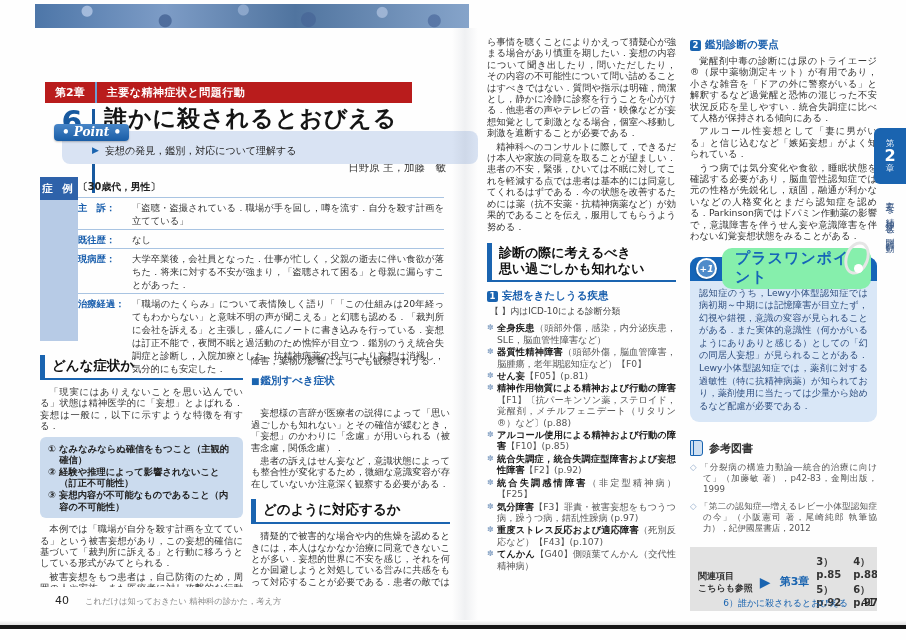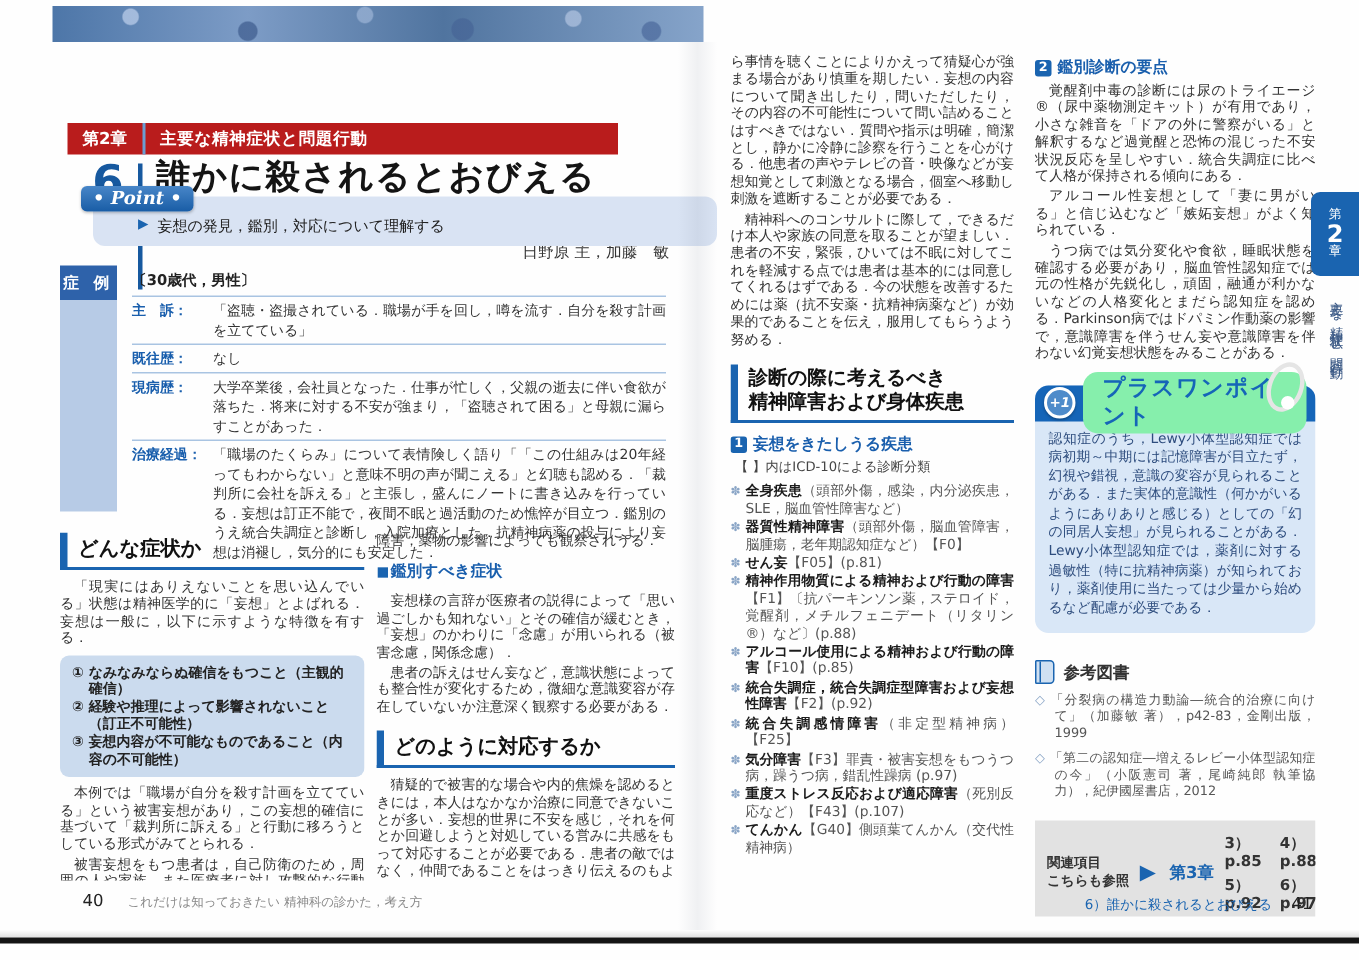--- a/index.html
+++ b/index.html
@@ -35,40 +35,40 @@
     color:#fff;font-family:"DejaVu Serif",serif;font-style:italic;font-weight:bold;font-size:12px;
     padding:1px 8px 2px;border-radius:4px;box-shadow:0 1px 2px rgba(0,0,0,.25);}
   .point-text{padding:13px 10px 0 30px;font-size:10px;color:#222;display:flex;align-items:flex-start;}
   .point-arrow{color:#1a64b0;font-size:9px;margin:1px 6px 0 0;}
   
   .case-box{position:absolute;left:40px;top:177px;width:408px;height:164px;display:flex;}
   .case-side{width:38px;display:flex;flex-direction:column;}
   .case-label{height:23px;background:#2e62aa;color:#fff;font-size:10.5px;font-weight:bold;
     display:flex;align-items:center;justify-content:center;letter-spacing:3px;}
   .case-side-fill{flex:1;background:#b7cbe6;}
-  .case-content{flex:1;padding:0 4px 0 10px;}
+  .case-content{flex:1;padding:0 4px 0 0;}
   .case-profile{font-weight:bold;font-size:9.8px;color:#222;padding:4px 0 3px;border-bottom:1px solid #a9c4e2;}
   .case-row{display:flex;padding:3px 0 2px;border-bottom:1px solid #a9c4e2;}
   .case-row:last-child{border-bottom:none;}
   .case-row-label{width:54px;flex-shrink:0;color:#1a5fad;font-weight:bold;font-size:9.3px;line-height:13px;}
   .case-row-text{flex:1;font-size:9.3px;line-height:13px;color:#333;text-align:justify;}
   
   .col{position:absolute;}
   .lcol1{left:40px;top:355px;width:203px;height:232px;overflow:hidden;}
   .lcol2{left:251px;top:355px;width:199px;height:232px;overflow:hidden;}
   .rcol1{left:487px;top:36px;width:189px;height:560px;overflow:hidden;}
   .rcol2{left:690px;top:36px;width:187px;height:575px;overflow:hidden;}
   .section-head{font-size:13.5px;font-weight:bold;color:#111;border-left:5px solid #1a64b0;
     border-bottom:2.5px solid #1a64b0;padding:2px 0 3px 7px;margin:0 0 6px;}
   .section-head.two{line-height:1.25;font-size:13px;margin-top:11px;}
   .body{font-size:9.3px;line-height:11.4px;color:#333;text-align:justify;margin:0 0 2px;}
   .indent{text-indent:1em;}
   .info-box{background:#cbdbee;border-radius:6px;padding:6px 8px;margin:5px 0;}
   .info-item{font-size:9.3px;line-height:11.6px;color:#222;font-weight:bold;padding-left:1.2em;text-indent:-1.2em;}
-  .sub-head{color:#1a5fad;font-weight:bold;font-size:10.5px;margin:8px 0 7px;}
+  .sub-head{color:#1a5fad;font-weight:bold;font-size:10.5px;margin:8px 0 19px;}
   .sub-head .sq{color:#1a64b0;font-size:9px;margin-right:1px;}
   .mt10{margin-top:10px;}
   
   .num-head{display:flex;align-items:center;margin:7px 0 3px;gap:4px;}
   .num-sq{width:11px;height:11px;background:#1a64b0;color:#fff;font-size:8.5px;font-weight:bold;
     display:flex;align-items:center;justify-content:center;border-radius:2px;flex-shrink:0;}
   .num-head-text{color:#1a5fad;font-weight:bold;font-size:10.5px;}
   .icd-note{font-size:8.8px;color:#444;margin:0 0 4px 3px;}
   .disease-list{list-style:none;margin:0;padding:0;}
   .disease-list li{font-size:9.2px;line-height:11.4px;padding-left:10px;position:relative;margin-bottom:1px;text-align:justify;}
@@ -208,21 +208,21 @@
     <p class="body indent">患者の訴えはせん妄など，意識状態によっても整合性が変化するため，微細な意識変容が存在していないか注意深く観察する必要がある．</p>
     <div class="section-head mt10">どのように対応するか</div>
     <p class="body indent">猜疑的で被害的な場合や内的焦燥を認めるときには，本人はなかなか治療に同意できないことが多い．妄想的世界に不安を感じ，それを何とか回避しようと対処している営みに共感をもって対応することが必要である．患者の敵ではなく，仲間であることをはっきり伝えるのもよい．本人をないがしろにし家族のみか</p>
   </div>
 
   <div class="col rcol1">
     <p class="body">ら事情を聴くことによりかえって猜疑心が強まる場合があり慎重を期したい．妄想の内容について聞き出したり，問いただしたり，その内容の不可能性について問い詰めることはすべきではない．質問や指示は明確，簡潔とし，静かに冷静に診察を行うことを心がける．他患者の声やテレビの音・映像などが妄想知覚として刺激となる場合，個室へ移動し刺激を遮断することが必要である．</p>
     <p class="body indent">精神科へのコンサルトに際して，できるだけ本人や家族の同意を取ることが望ましい．患者の不安，緊張，ひいては不眠に対してこれを軽減する点では患者は基本的には同意してくれるはずである．今の状態を改善するためには薬（抗不安薬・抗精神病薬など）が効果的であることを伝え，服用してもらうよう努める．</p>
     <div class="section-head two">
       <div>診断の際に考えるべき</div>
-      <div>精神障害および身体疾患</div>
+      <div>思い過ごしかも知れない</div>
     </div>
     <div class="num-head">
       <span class="num-sq">1</span>
       <span class="num-head-text">妄想をきたしうる疾患</span>
     </div>
     <div class="icd-note">【 】内はICD-10による診断分類</div>
     <ul class="disease-list">
 
         <li>
           <span class="blt">✽</span><span class="strong">全身疾患</span><span class="rest">（頭部外傷，感染，内分泌疾患，SLE，脳血管性障害など）</span>

